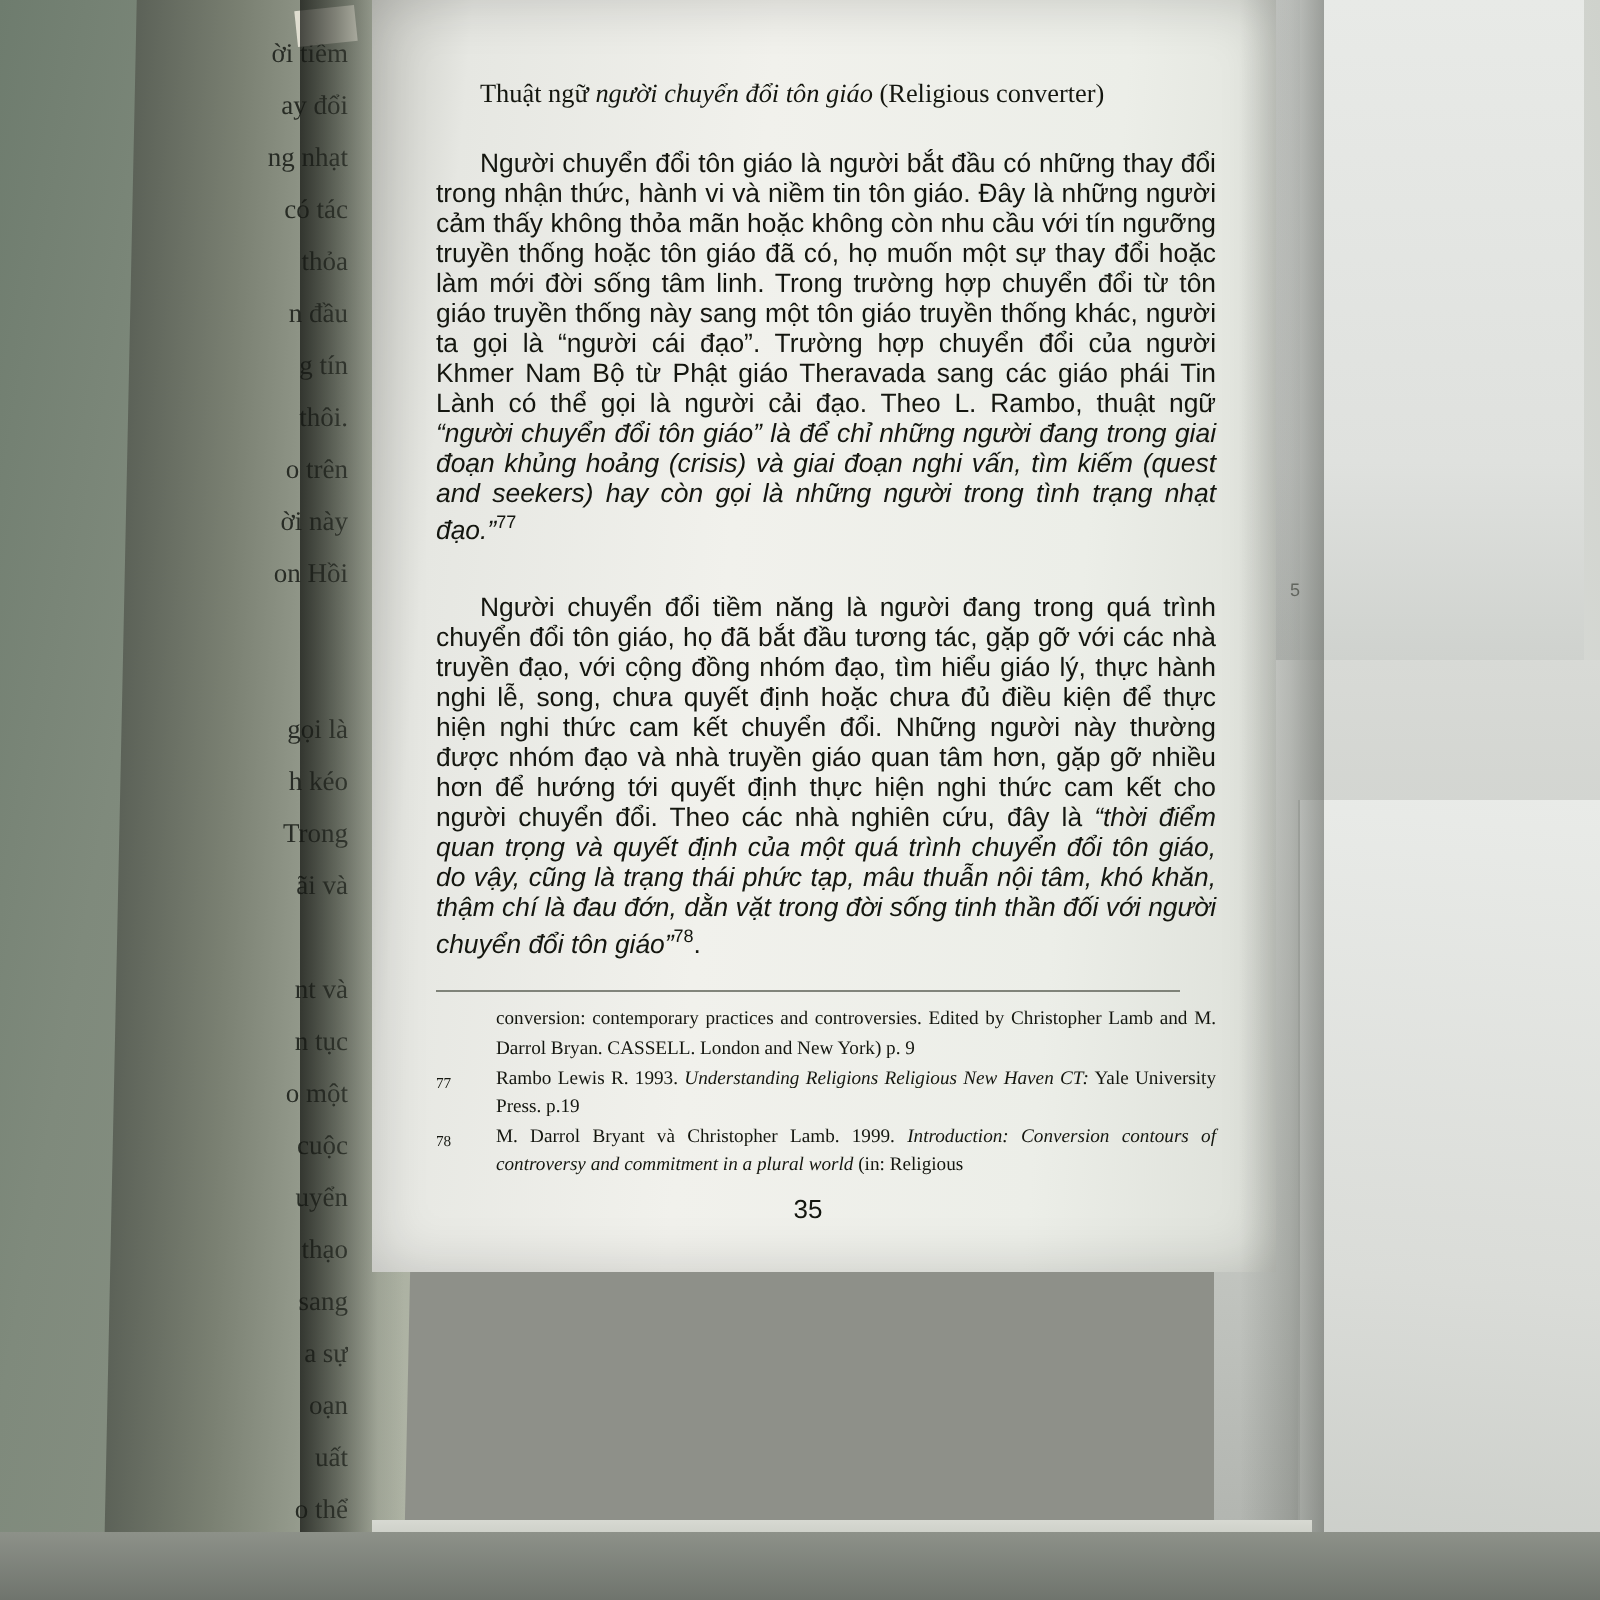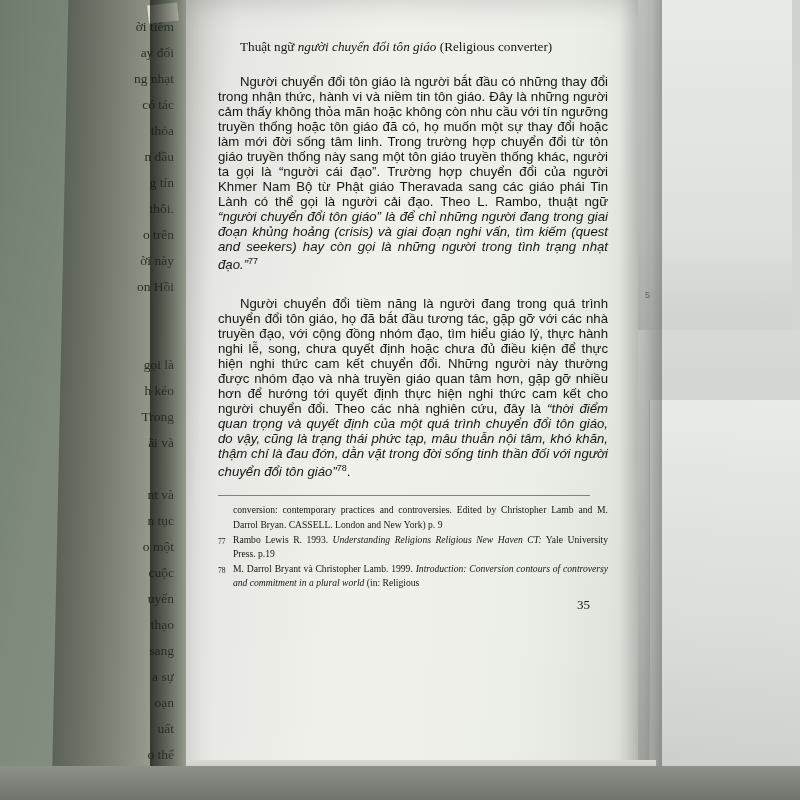--- a/index.html
+++ b/index.html
@@ -104,21 +104,21 @@
   .gutter {
     position: absolute;
     left: 150px; top: 0;
     width: 52px; height: 800px;
     background: linear-gradient(90deg, rgba(20,22,18,0.75) 0%, rgba(50,54,46,0.55) 35%, rgba(120,124,112,0.18) 75%, rgba(255,255,255,0) 100%);
   }
   
   .page {
     position: absolute;
     left: 186px; top: 0;
-    width: 452px; height: 800px;
+    width: 452px; height: 636px;
     background: linear-gradient(95deg, #c9cac4 0%, #e6e7e2 10%, #f1f1ec 40%, #eceee8 75%, #dcdfd8 100%);
     box-shadow: 0 0 28px rgba(0,0,0,0.18) inset;
   }
   .page-inner {
     position: absolute;
     left: 32px;
     top: 36px;
     width: 390px;
     color: #14160f;
   }
@@ -154,35 +154,36 @@
   .footnotes {
     margin-top: 7px;
     font-size: 9.6px;
     line-height: 14.2px;
     text-align: justify;
     font-family: "Liberation Serif", serif;
   }
   .fn {
     display: flex;
     margin-bottom: 1px;
+    gap: 15px;
   }
   .fn-num {
     width: 15px;
     flex: 0 0 15px;
     font-size: 7.6px;
     padding-top: 2px;
   }
   .fn-body { flex: 1 1 auto; }
   .fn-body em { font-style: italic; }
   .pagenum {
     margin-top: 6px;
-    text-align: right;
+    text-align: center;
     width: 372px;
     font-size: 13px;
-    font-family: Liberation Serif, serif;
+    font-family: Liberation Sans, sans-serif;
   }
   
   .fore-edge {
     position: absolute;
     left: 186px; bottom: 0;
     width: 470px; height: 40px;
     background: linear-gradient(180deg, #d7d9d2 0%, #b9bcb4 55%, #90938b 100%);
   }
   .page-shadow-right {
     position: absolute;

